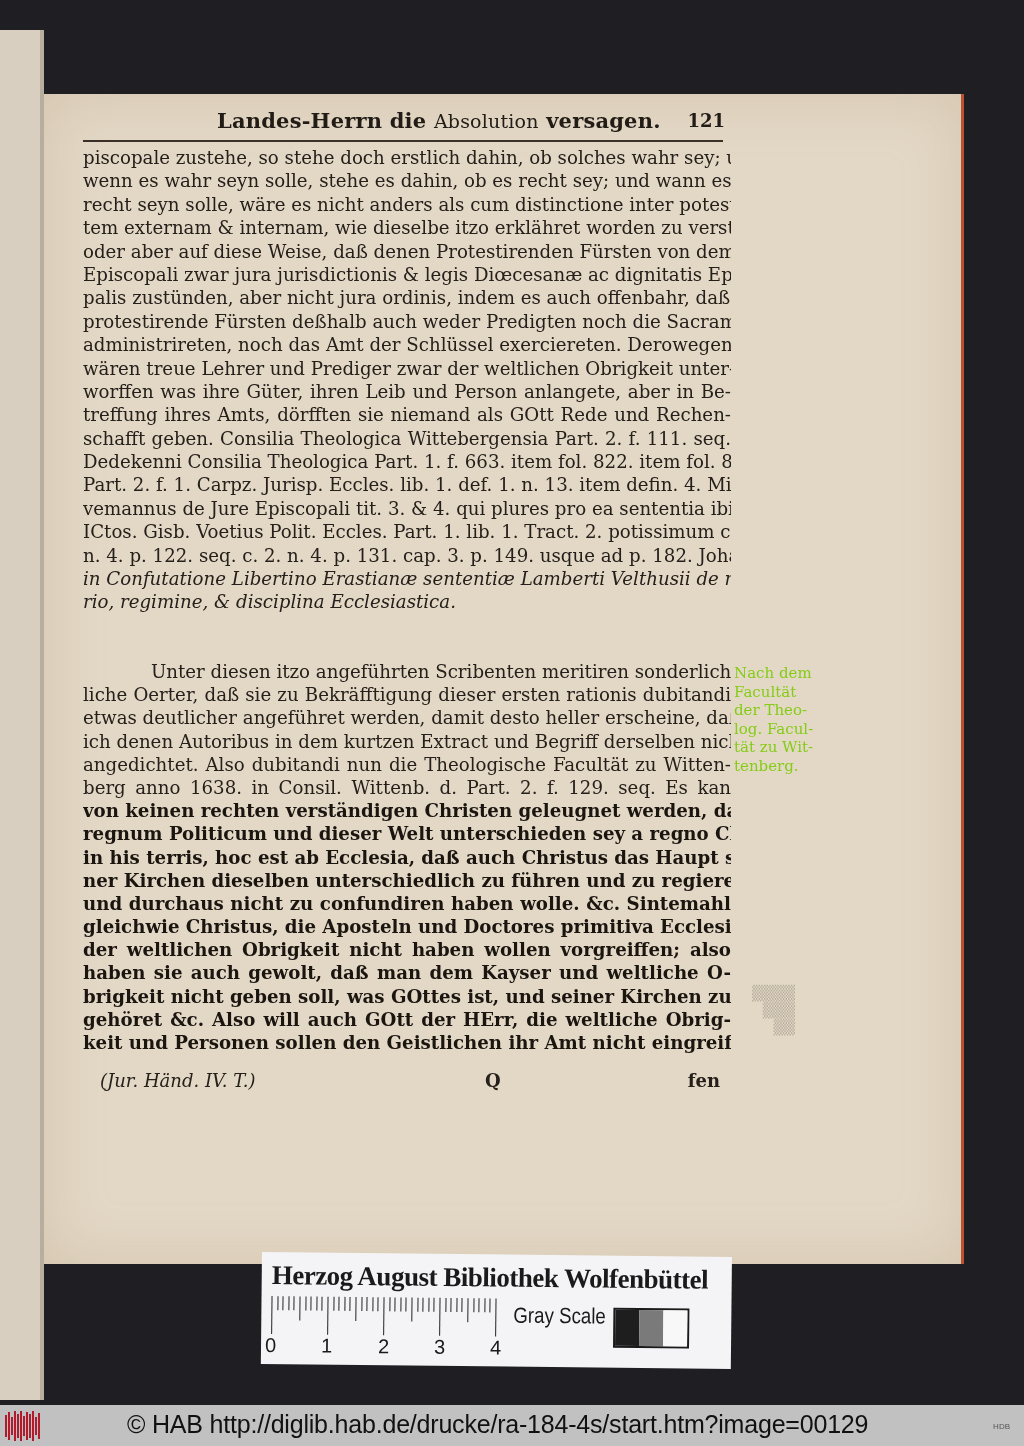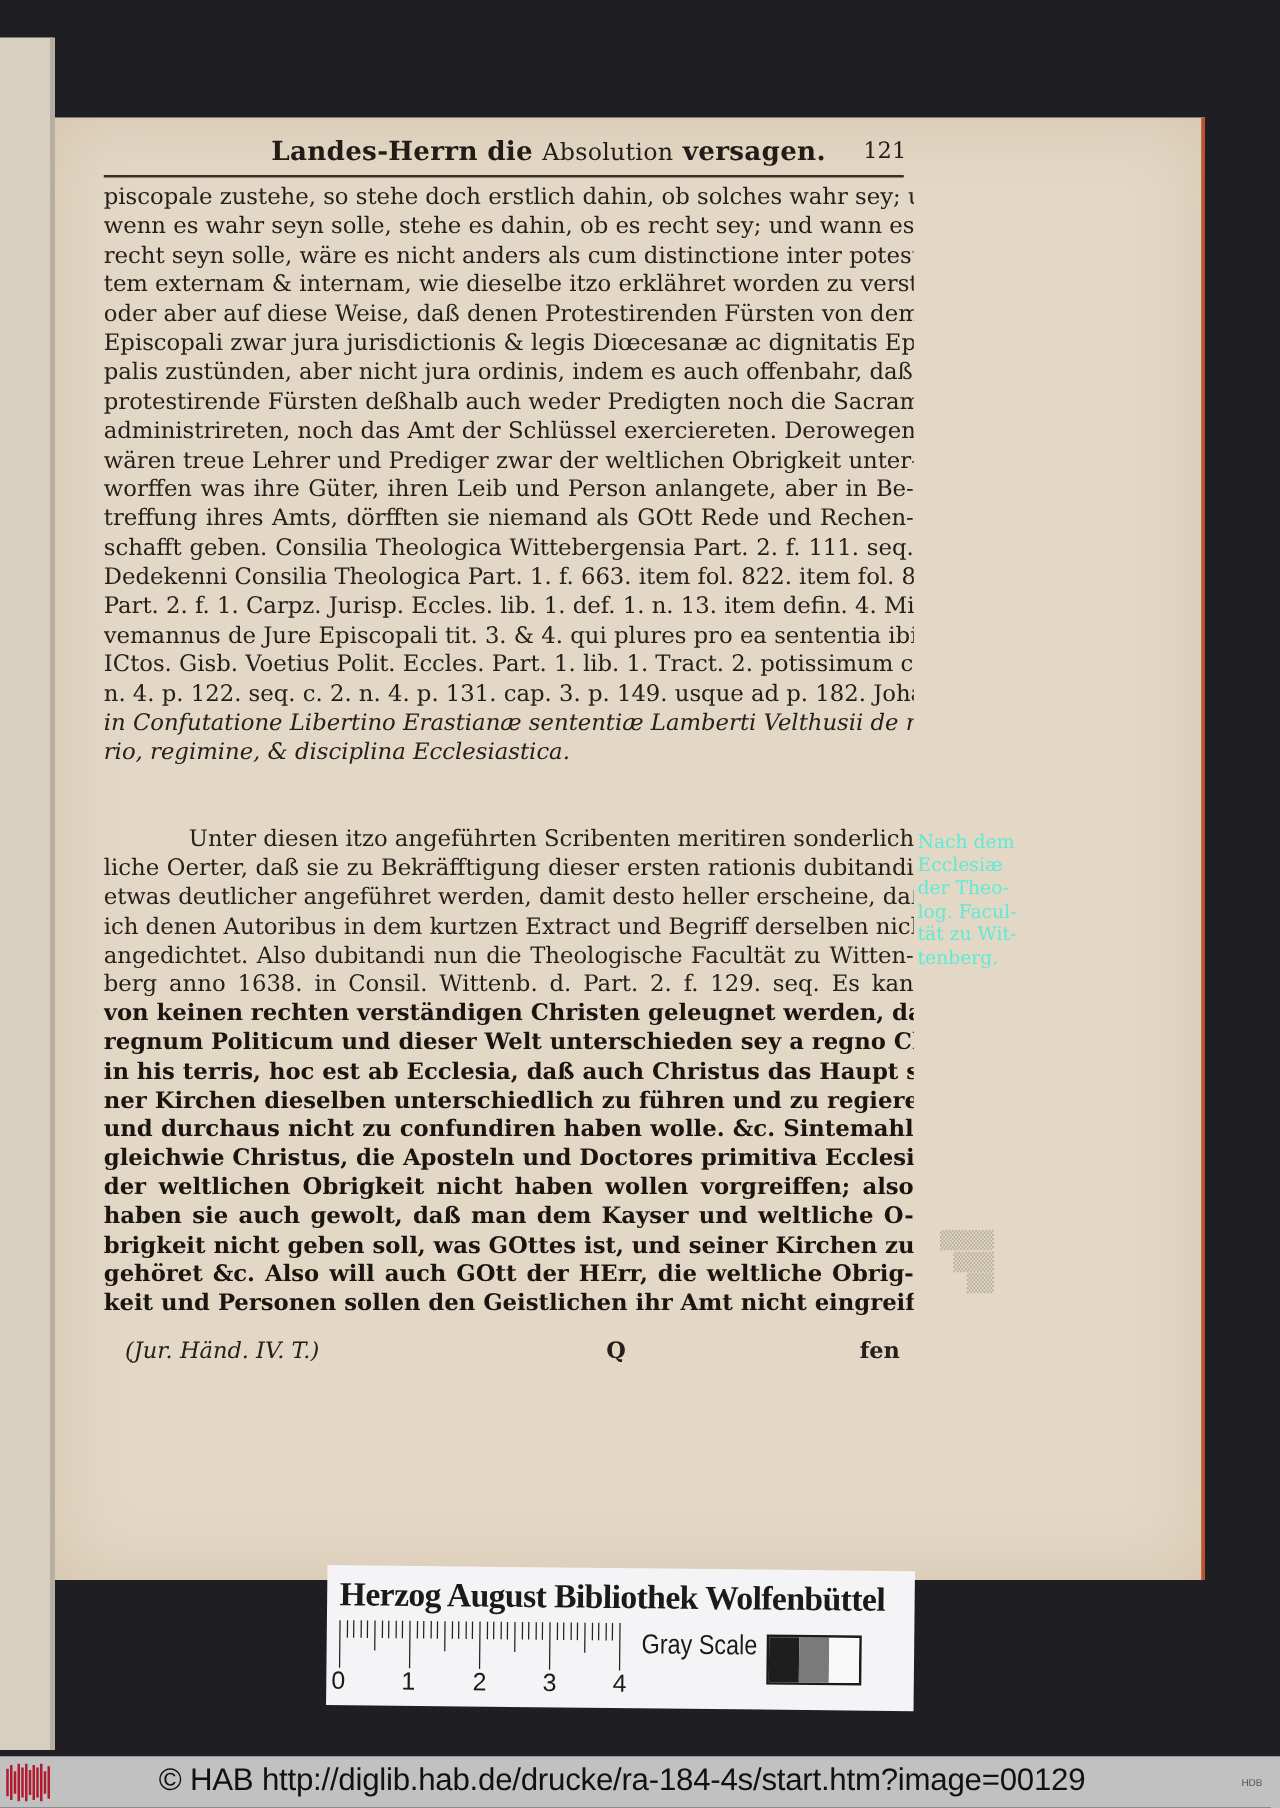--- a/index.html
+++ b/index.html
@@ -4,35 +4,35 @@
 <style>
   html, body { margin:0; padding:0; }
   body { width:1024px; height:1446px; background:#1d1c1f; position:relative; overflow:hidden; font-family:"DejaVu Serif", serif; }
   .backdrop { position:absolute; left:0; top:0; width:1024px; height:1405px; background:#1f1e22; }
   .left-page { position:absolute; left:0; top:30px; width:42px; height:1370px; background:#d9cfc0; }
   .left-page-shadow { position:absolute; left:40px; top:30px; width:4px; height:1370px; background:#b8ae9f; }
   .page { position:absolute; left:44px; top:94px; width:920px; height:1170px; background:#e3d8c6; box-shadow: inset -3px 0 0 #b9522f, inset 0 0 60px rgba(170,140,100,0.25); }
   .running-head { position:absolute; left:155px; top:108px; width:570px; height:26px; }
   .rh-title { position:absolute; left:62px; top:0; font-family:"DejaVu Serif", serif; font-weight:bold; font-size:21px; color:#221c17; letter-spacing:0.2px; }
   .rh-title i { font-style:normal; font-weight:normal; font-size:19px; }
-  .rh-num { position:absolute; right:0; top:2px; font-size:18px; font-weight:normal; color:#221c17; }
+  .rh-num { position:absolute; right:0; top:2px; font-size:18px; font-weight:bold; color:#221c17; }
   .rh-rule { position:absolute; left:83px; top:140px; width:640px; height:2px; background:#3a302a; }
   .body-text { position:absolute; left:83px; top:146px; width:648px; font-family:"DejaVu Serif", serif; font-size:18.2px; line-height:23.4px; color:#26201b; text-align:justify; }
   .body-text .line { display:block; white-space:nowrap; text-align-last:justify; height:23.4px; overflow:hidden; }
   .body-text .line.last { text-align-last:left;font-style:italic; }
   .ital { font-style:italic; }
   .para2 { position:absolute; left:83px; top:660px; width:648px; font-family:"DejaVu Serif", serif; font-size:18.2px; line-height:23.2px; color:#26201b; }
   .para2 .line { display:block; white-space:nowrap; text-align-last:justify; height:23.2px; overflow:hidden; }
   .para2 .line.indent { padding-left:68px; }
   .para2 .heavy { font-weight:bold; color:#1b1510; }
   .footer-sig { position:absolute; left:100px; top:1070px; width:620px; font-size:18px; color:#26201b; height:24px; }
   .footer-sig .sig-left { position:absolute; left:0; top:0; font-style:italic; }
   .footer-sig .sig-mid { position:absolute; left:385px; top:0; font-weight:bold; }
   .footer-sig .sig-right { position:absolute; right:0; top:0; font-weight:bold; }
-  .marginal { position:absolute; left:734px; top:664px; width:90px; font-size:15px; line-height:18.5px; color:#5eead4; }
+  .marginal { position:absolute; left:734px; top:664px; width:90px; font-size:15px; line-height:18.5px; color:#84cc16; }
   .marginal span { display:block; white-space:nowrap; }
   .bleed { position:absolute; left:735px; top:985px; width:60px; font-size:14px; line-height:17px; color:rgba(60,50,40,0.25); transform:scaleX(-1); }
   .colorbar { position:absolute; left:262px; top:1252px; width:470px; height:112px; background:#f4f4f6; transform:rotate(0.6deg); transform-origin:left top; }
   .cb-title { position:absolute; left:10px; top:8px; font-family:"Liberation Serif", serif; font-weight:bold; font-size:27px; color:#1a1a1a; letter-spacing:-0.5px; white-space:nowrap; }
   .ruler { position:absolute; left:10px; top:44px; width:230px; height:40px; }
   .tick { position:absolute; top:0; width:1px; background:#222; }
   .cb-nums { position:absolute; left:4px; top:82px; width:250px; height:22px; font-family:"Liberation Sans", sans-serif; font-size:20px; color:#1a1a1a; }
   .cb-nums span { position:absolute; top:0; }
   .gs-label { position:absolute; left:252px; top:48px; font-family:"Liberation Sans", sans-serif; font-size:22px; color:#1a1a1a; transform:scaleX(0.85); transform-origin:left; white-space:nowrap; }
   .gs-box { position:absolute; left:352px; top:52px; width:72px; height:36px; border:2px solid #1a1a1a; display:flex; }
@@ -96,21 +96,21 @@
   <span class="line heavy">gleichwie Christus, die Aposteln und Doctores primitiva Ecclesiæ</span>
   <span class="line heavy">der weltlichen Obrigkeit nicht haben wollen vorgreiffen; also</span>
   <span class="line heavy">haben sie auch gewolt, daß man dem Kayser und weltliche O-</span>
   <span class="line heavy">brigkeit nicht geben soll, was GOttes ist, und seiner Kirchen zu-</span>
   <span class="line heavy">gehöret &amp;c. Also will auch GOtt der HErr, die weltliche Obrig-</span>
   <span class="line heavy">keit und Personen sollen den Geistlichen ihr Amt nicht eingreif-</span>
 </div>
 
 <div class="marginal">
   <span>Nach dem</span>
-  <span>Ecclesiæ</span>
+  <span>Facultät</span>
   <span>der Theo-</span>
   <span>log. Facul-</span>
   <span>tät zu Wit-</span>
   <span>tenberg.</span>
 </div>
 
 <div class="bleed">▒▒▒▒<br>▒▒▒<br>▒▒</div>
 
 <div class="footer-sig">
   <span class="sig-left">(Jur. Händ. IV. T.)</span>

